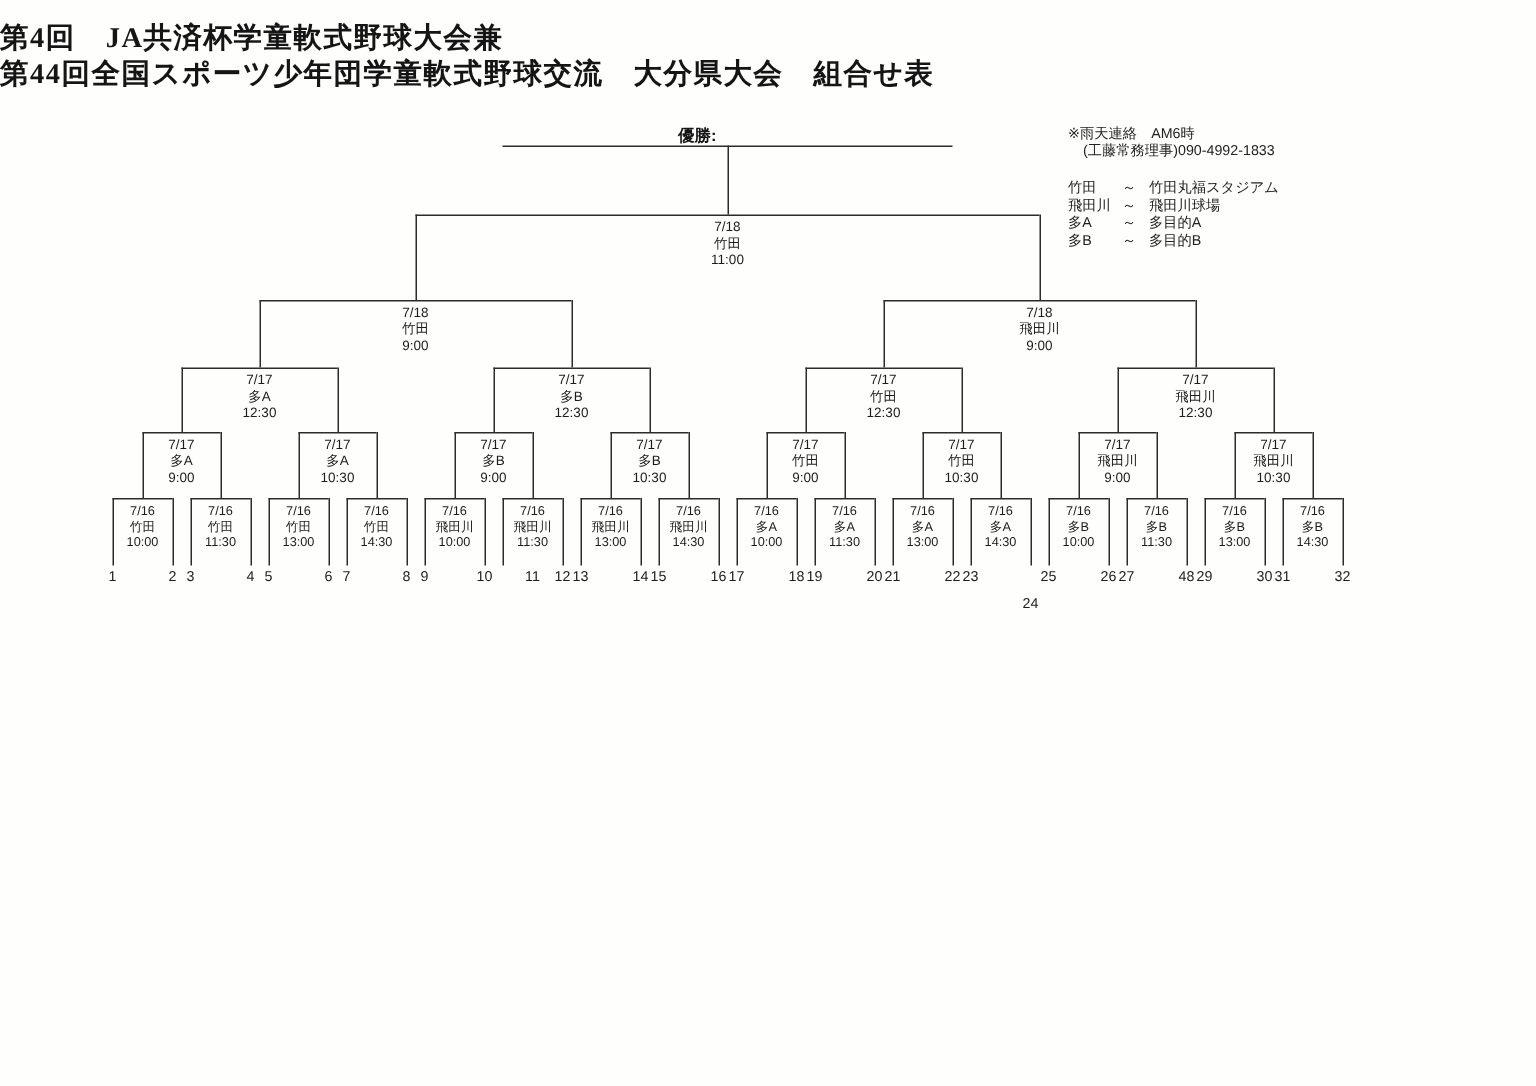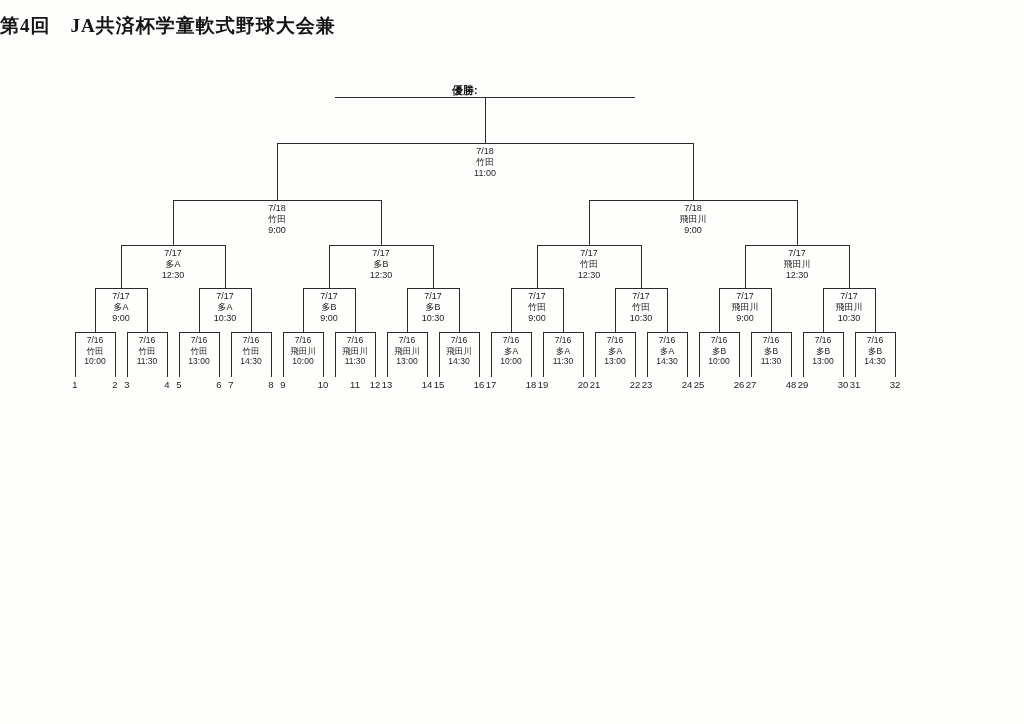--- a/index.html
+++ b/index.html
@@ -43,24 +43,43 @@
   
   .footer{position:absolute;left:368px;top:665px;font-size:9.5px;color:#222;white-space:nowrap;}
 </style>
 </head>
 <body>
 
 <div class="page">
 
   <div class="title">
     <div class="l1">第4回　JA共済杯学童軟式野球大会兼</div>
+    <div class="l2">第44回全国スポーツ少年団学童軟式野球交流　大分県大会　組合せ表</div>
   </div>
 
 
-
+  <div class="contact">
+    <div>※雨天連絡　AM6時</div>
+    <div class="indent">(工藤常務理事)090-4992-1833</div>
+  </div>
+
+  <div class="legend">
+    <div class="lg-row">
+      <span class="lg-abbr">竹田</span><span class="lg-sep">～</span><span>竹田丸福スタジアム</span>
+    </div>
+    <div class="lg-row">
+      <span class="lg-abbr">飛田川</span><span class="lg-sep">～</span><span>飛田川球場</span>
+    </div>
+    <div class="lg-row">
+      <span class="lg-abbr">多A</span><span class="lg-sep">～</span><span>多目的A</span>
+    </div>
+    <div class="lg-row">
+      <span class="lg-abbr">多B</span><span class="lg-sep">～</span><span>多目的B</span>
+    </div>
+  </div>
 
   <div class="champ">優勝:</div>
 
   <div id="bracket">
       <div class="hl" style="left: 335px; top: 97px; width: 300px;"></div>
       <div class="vl" style="left: 485px; top: 97px; height: 46px;"></div>
       <div class="hl" style="left: 277px; top: 143px; width: 416px;"></div>
       <div class="vl" style="left: 277px; top: 143px; height: 57px;"></div>
       <div class="vl" style="left: 693px; top: 143px; height: 57px;"></div>
       <div class="match" style="left: 485px; top: 146px;">
@@ -324,21 +343,21 @@
       <div class="slot" style="left: 427px; top: 379px;">14</div>
       <div class="slot" style="left: 439px; top: 379px;">15</div>
       <div class="slot" style="left: 479px; top: 379px;">16</div>
       <div class="slot" style="left: 491px; top: 379px;">17</div>
       <div class="slot" style="left: 531px; top: 379px;">18</div>
       <div class="slot" style="left: 543px; top: 379px;">19</div>
       <div class="slot" style="left: 583px; top: 379px;">20</div>
       <div class="slot" style="left: 595px; top: 379px;">21</div>
       <div class="slot" style="left: 635px; top: 379px;">22</div>
       <div class="slot" style="left: 647px; top: 379px;">23</div>
-      <div class="slot" style="left: 687px; top: 379px;">24</div>
+      <div class="slot" style="left: 687px; top: 397px;">24</div>
       <div class="slot" style="left: 699px; top: 379px;">25</div>
       <div class="slot" style="left: 739px; top: 379px;">26</div>
       <div class="slot" style="left: 751px; top: 379px;">27</div>
       <div class="slot" style="left: 791px; top: 379px;">48</div>
       <div class="slot" style="left: 803px; top: 379px;">29</div>
       <div class="slot" style="left: 843px; top: 379px;">30</div>
       <div class="slot" style="left: 855px; top: 379px;">31</div>
       <div class="slot" style="left: 895px; top: 379px;">32</div>
     </div>
 

